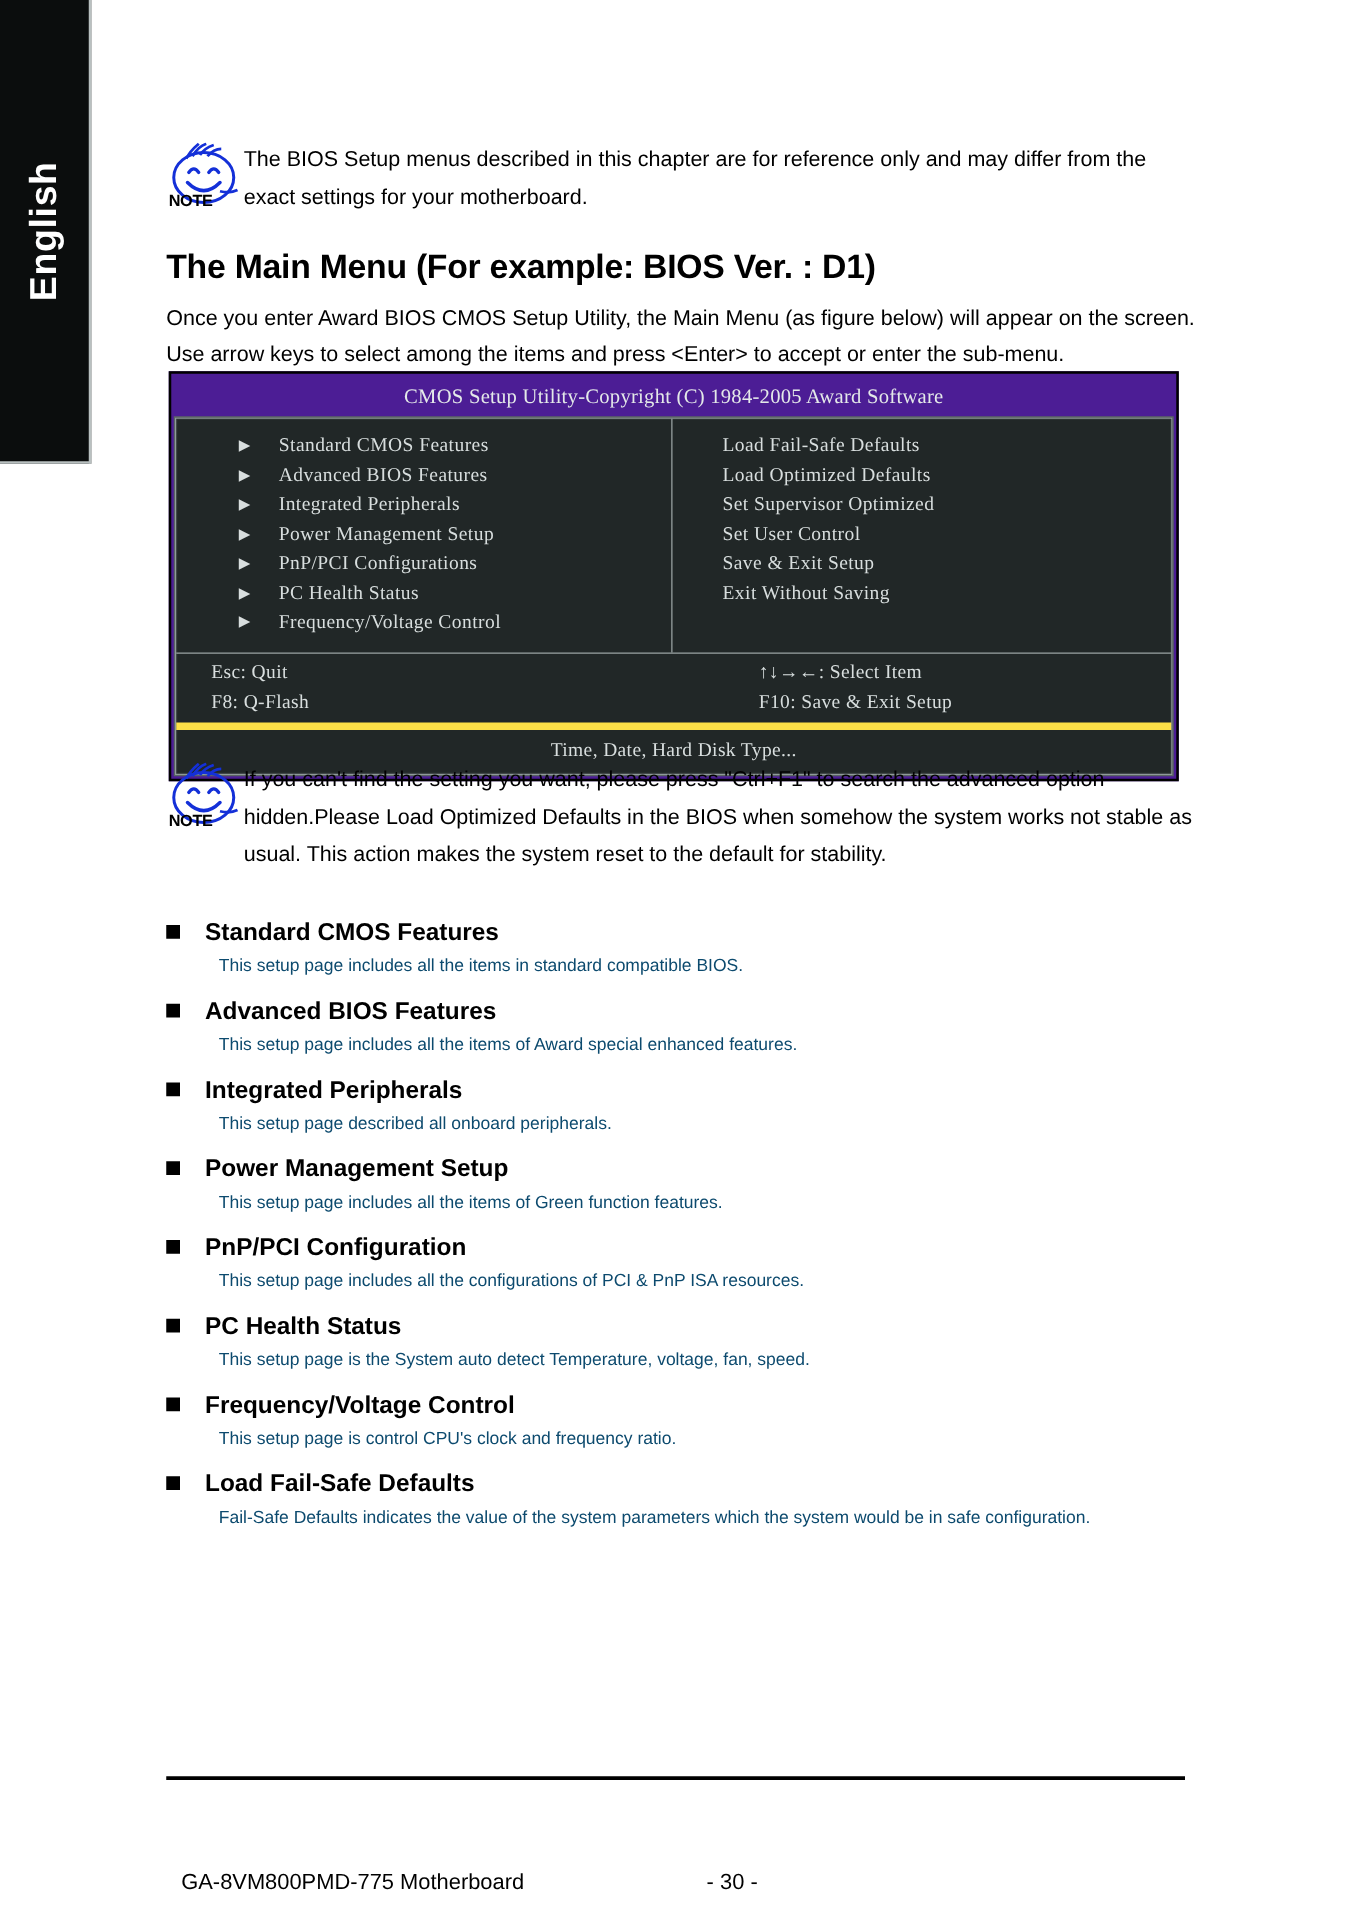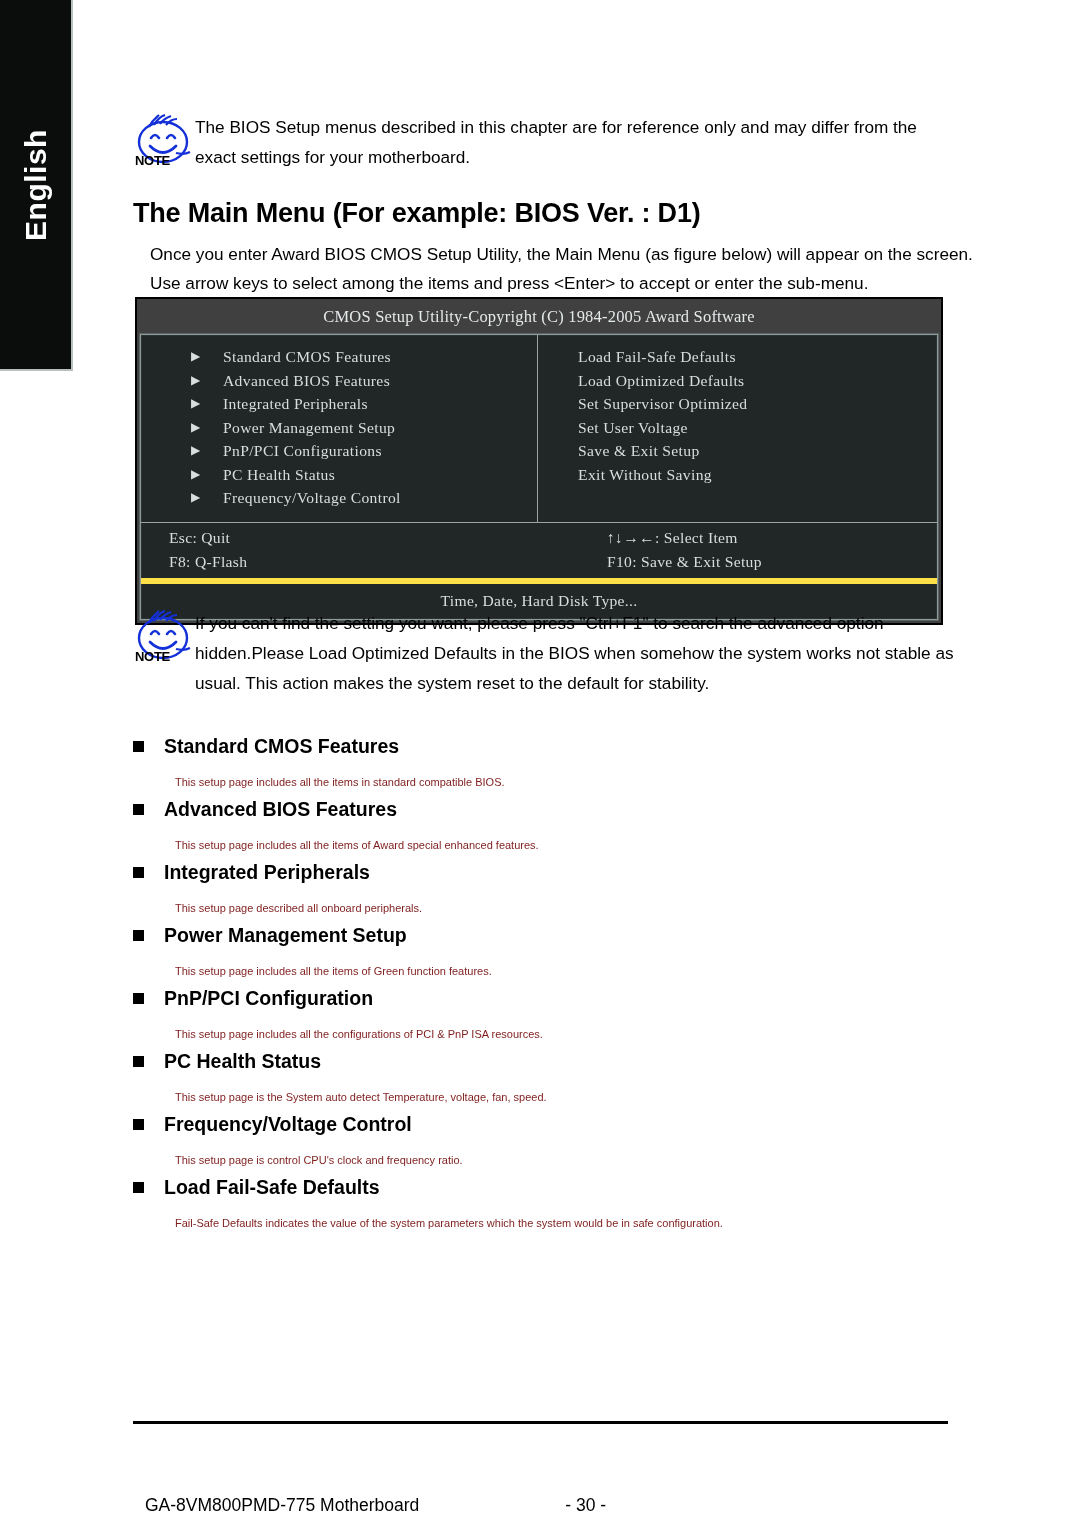--- a/index.html
+++ b/index.html
@@ -90,36 +90,36 @@
     top: 198px;
     font-size: 27px;
     font-weight: bold;
     color: #000;
     letter-spacing: -0.2px;
     font-family: "Liberation Sans", sans-serif;
   }
 
   .intro-para {
     position: absolute;
-    left: 150px;
+    left: 133px;
     top: 240px;
     width: 832px;
     font-size: 17.2px;
     line-height: 29px;
     color: #000;
     font-family: "Liberation Sans", sans-serif;
   }
 
   
   .bios {
     position: absolute;
     left: 135px;
     top: 297px;
     width: 808px;
-    background: #404040;
+    background: #4c1d95;
     border: 2px solid #000000;
     font-family: "Liberation Serif", serif;
     color: #d8dede;
     padding: 3px;
   }
   .bios-title {
     text-align: center;
     font-size: 16.5px;
     padding: 5px 0 7px 0;
     color: #e4e9e9;
@@ -209,24 +209,24 @@
     display: inline-block;
     width: 11px;
     height: 11px;
     background: #000;
     flex: 0 0 11px;
     margin-right: 20px;
     position: relative;
     top: -1px;
   }
   .bullet-body {
-    font-size: 11px;
+    font-size: 14px;
     line-height: 28px;
-    color: #7f1d1d;
-    margin-top: 10px;
+    color: #0c4a6e;
+    margin-top: 0;
     padding-left: 42px;
     font-family: "Liberation Sans", sans-serif;
   }
 
   
   .footer-rule {
     position: absolute;
     left: 133px;
     top: 1421px;
     width: 815px;
@@ -316,21 +316,21 @@
           </div>
           <div class="bios-item">
             <span class="bios-arrow">▶</span>
             <span>Frequency/Voltage Control</span>
           </div>
         </div>
         <div class="bios-col bios-col-right">
           <div class="bios-item-right">Load Fail-Safe Defaults</div>
           <div class="bios-item-right">Load Optimized Defaults</div>
           <div class="bios-item-right">Set Supervisor Optimized</div>
-          <div class="bios-item-right">Set User Voltage</div>
+          <div class="bios-item-right">Set User Control</div>
           <div class="bios-item-right">Save &amp; Exit Setup</div>
           <div class="bios-item-right">Exit Without Saving</div>
         </div>
       </div>
       <div class="bios-keys">
         <div class="bios-keys-col bios-keys-left">
           <div class="bios-key">Esc: Quit</div>
           <div class="bios-key">F8: Q-Flash</div>
         </div>
         <div class="bios-keys-col bios-keys-right">

